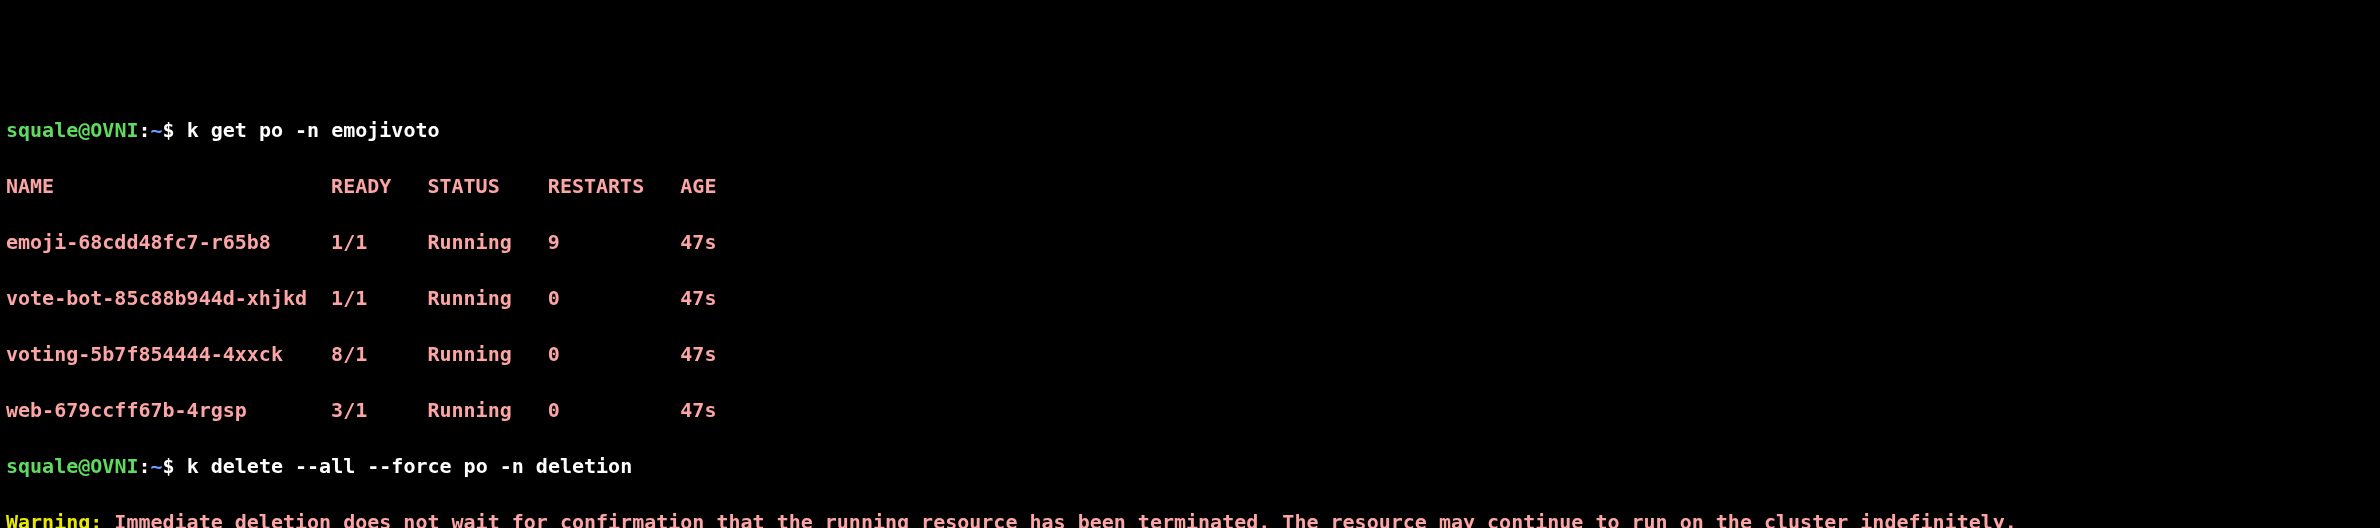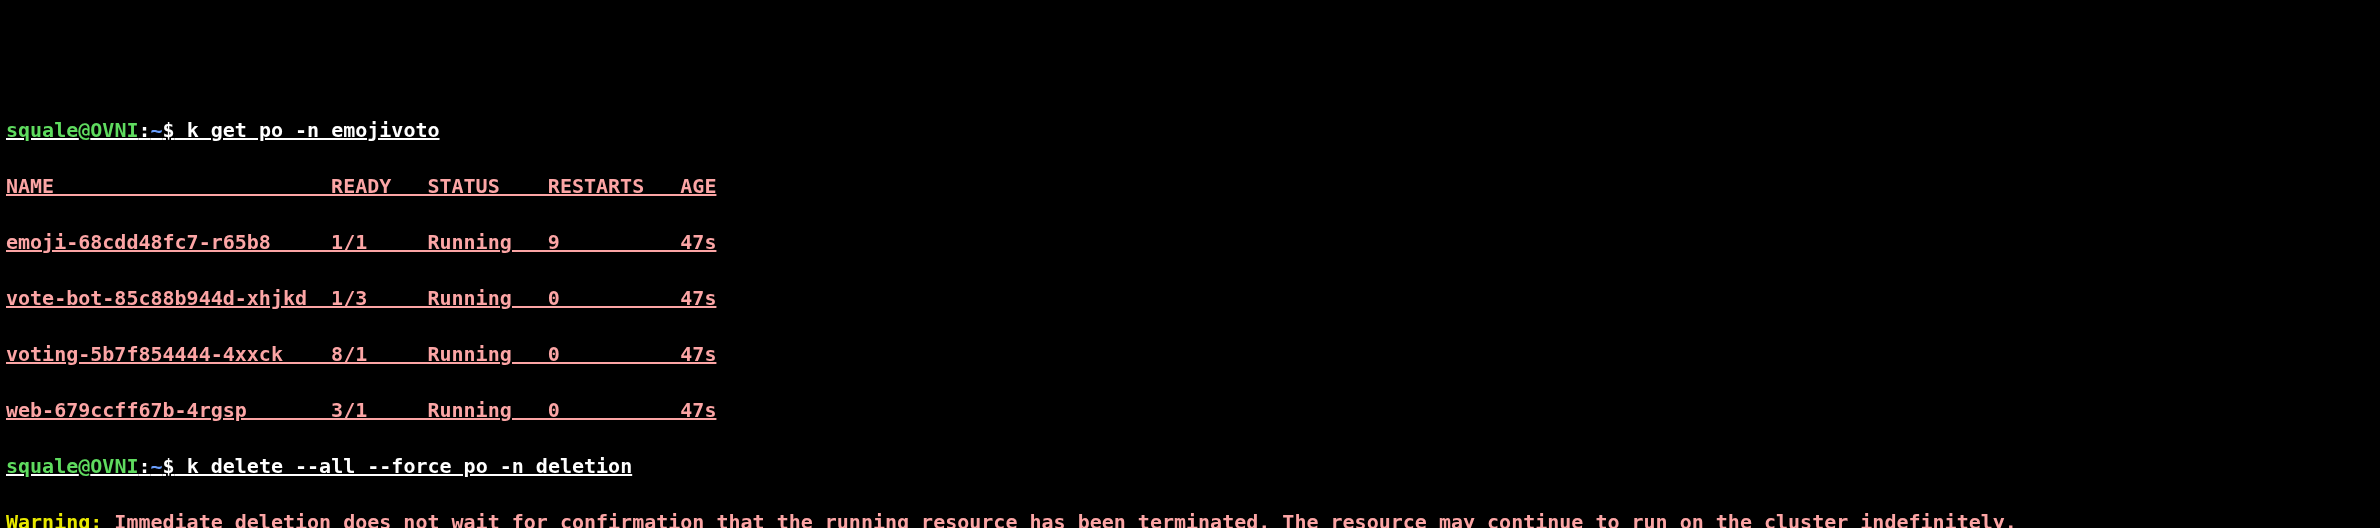--- a/index.html
+++ b/index.html
@@ -14,31 +14,31 @@
     font-weight: bold;
   }
   .user { color: #5fdb5f; }
   .host { color: #5fdb5f; }
   .colon { color: #fff; }
   .path { color: #6a9fff; }
   .dollar { color: #fff; }
   .cmd { color: #fff; }
   .warn { color: #e8e800; }
   .out { color: #fca5a5; }
-  .row { display: block; text-decoration: underline; }
+  .row { display: block; }
 </style>
 </head>
 <body>
 
 
 
 <span class="row"><span class="user">squale</span><span class="user">@</span><span class="host">OVNI</span><span class="colon">:</span><span class="path">~</span><span class="dollar">$</span><span class="cmd"> k get po -n emojivoto</span></span>
 <span class="row out">NAME                       READY   STATUS    RESTARTS   AGE</span>
 <span class="row out">emoji-68cdd48fc7-r65b8     1/1     Running   9          47s</span>
-<span class="row out">vote-bot-85c88b944d-xhjkd  1/3     Running   0          47s</span>
+<span class="row out">vote-bot-85c88b944d-xhjkd  1/1     Running   0          47s</span>
 <span class="row out">voting-5b7f854444-4xxck    8/1     Running   0          47s</span>
 <span class="row out">web-679ccff67b-4rgsp       3/1     Running   0          47s</span>
 <span class="row"><span class="user">squale</span><span class="user">@</span><span class="host">OVNI</span><span class="colon">:</span><span class="path">~</span><span class="dollar">$</span><span class="cmd"> k delete --all --force po -n deletion</span></span>
 <span class="row"><span class="warn">Warning:</span><span class="out"> Immediate deletion does not wait for confirmation that the running resource has been terminated. The resource may continue to run on the cluster indefinitely.</span></span>
 
 
 
 
 
 

